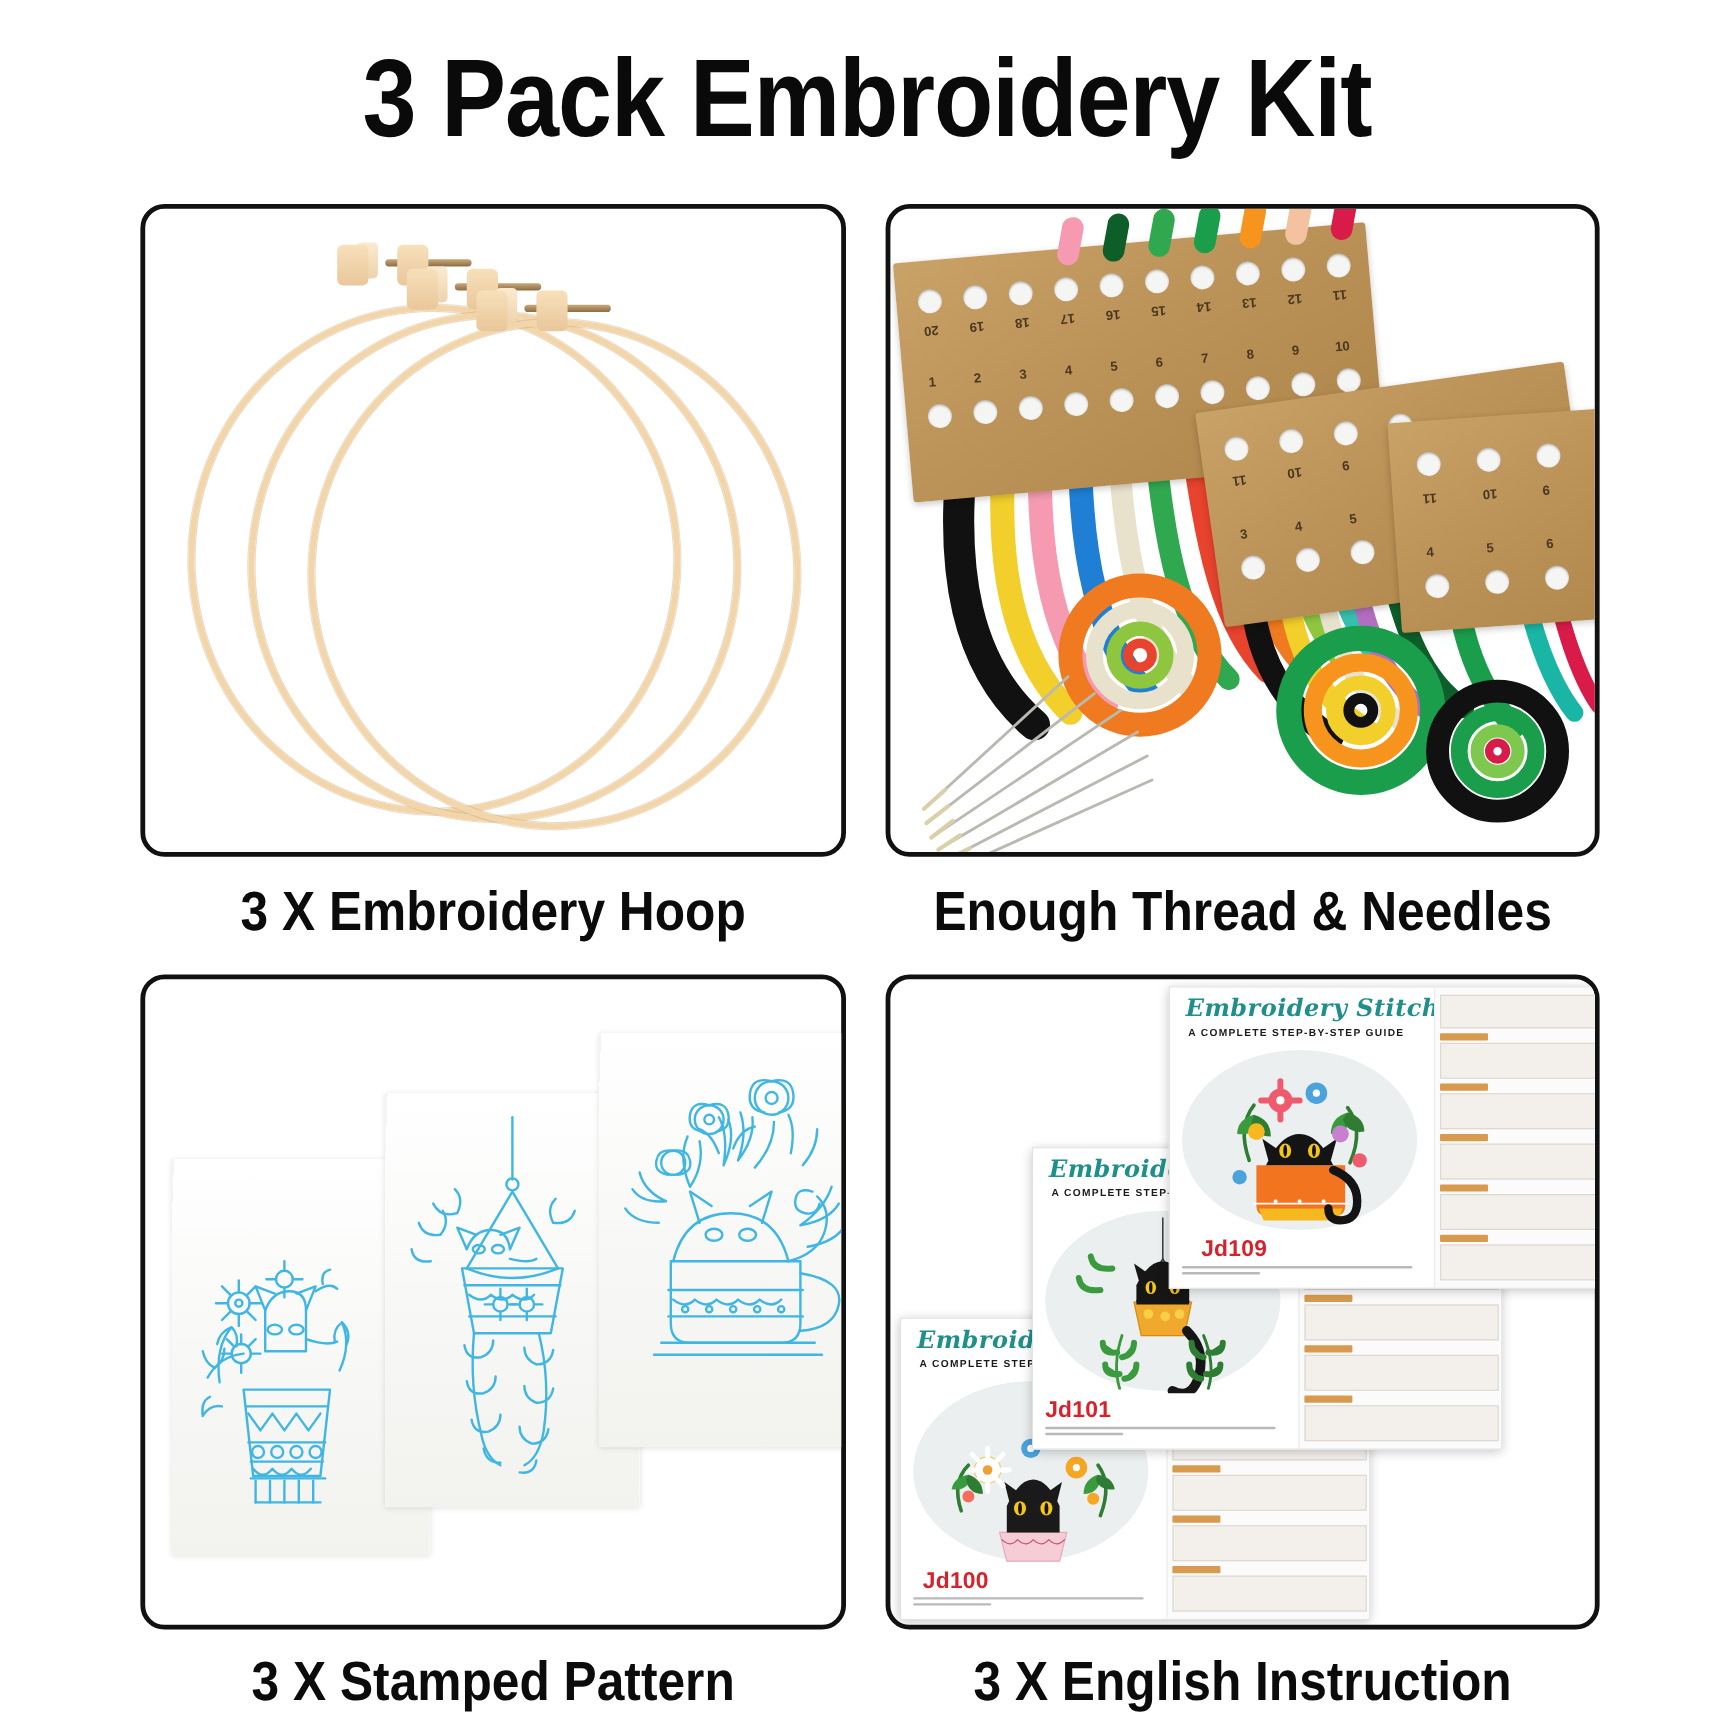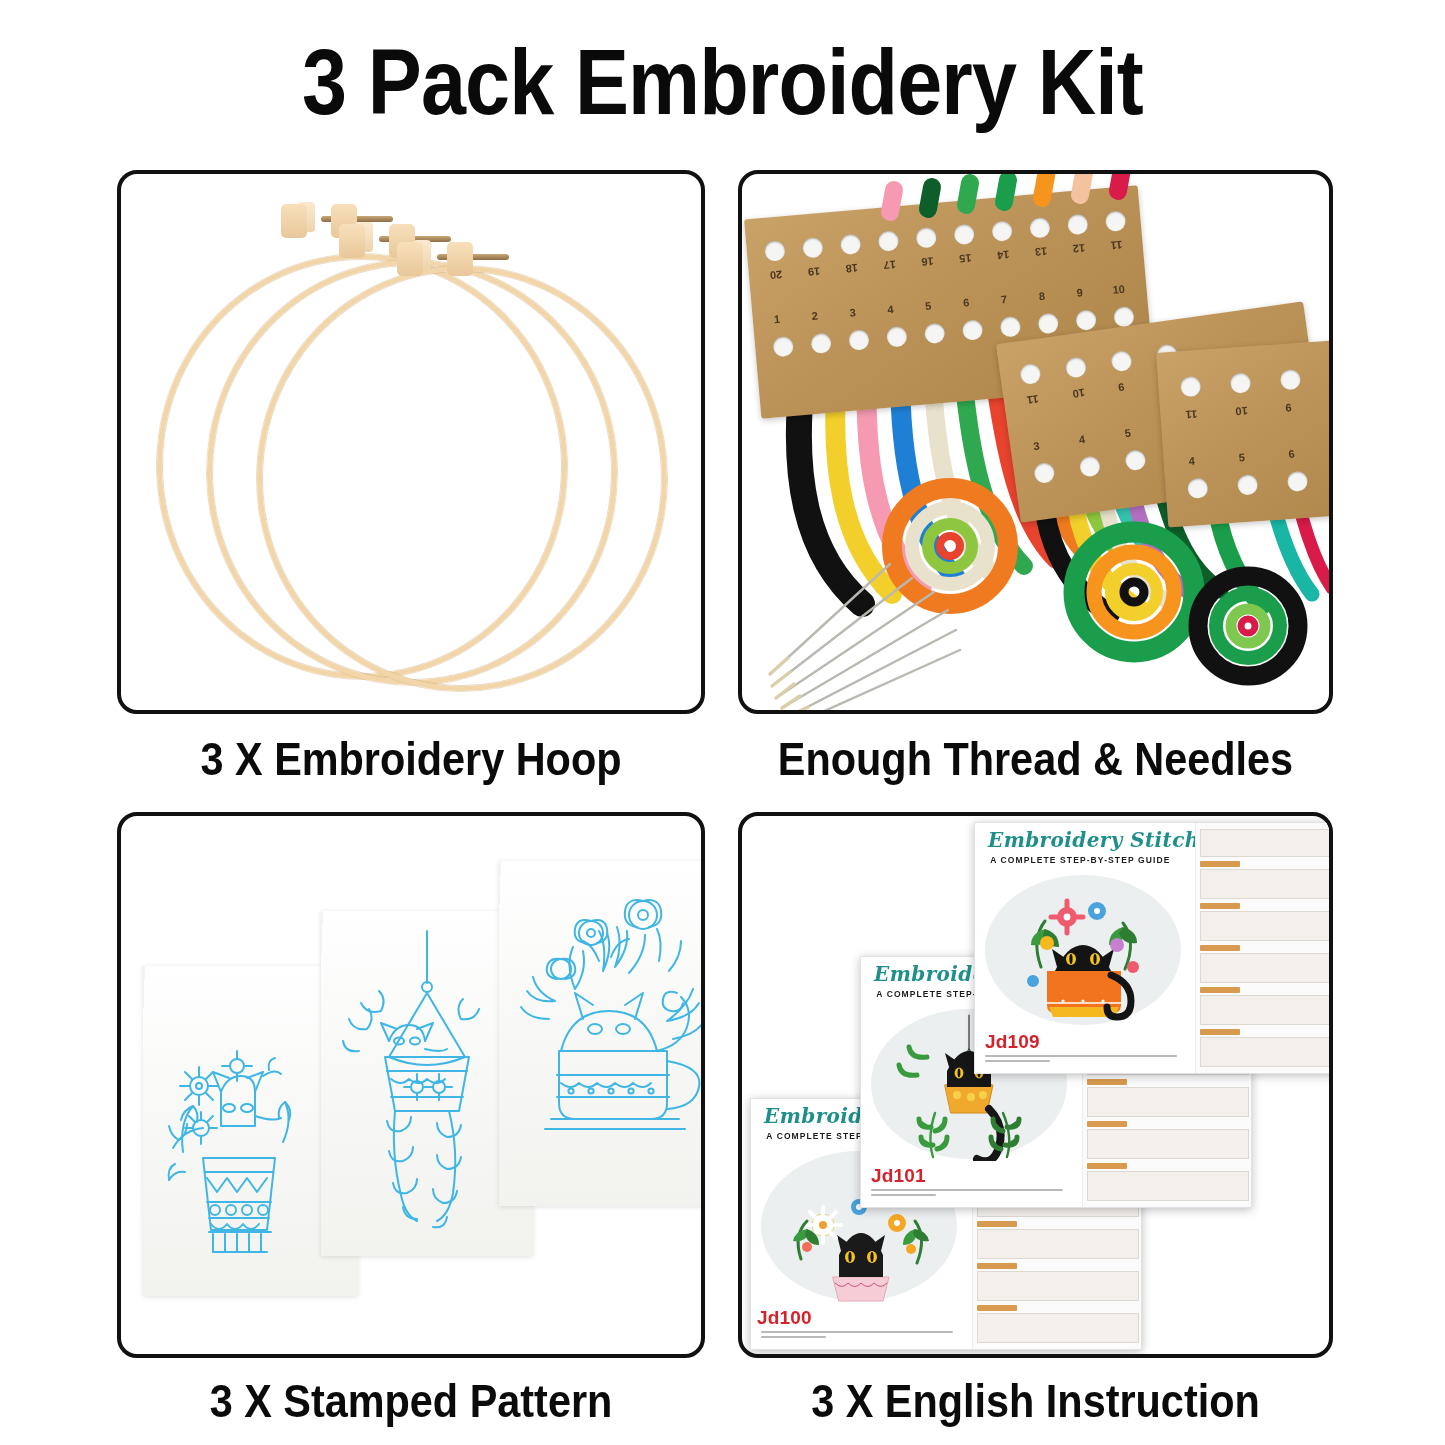--- a/index.html
+++ b/index.html
@@ -545,21 +545,21 @@
             <path d="M40 108 q-8 -24 6 -38" fill="none" stroke="#2e7d32" stroke-width="3"></path>
             <path d="M46 78 q-12 2 -14 12 q12 2 16 -8 z" fill="#3a9b3e"></path>
             <path d="M46 78 q12 4 12 16 q-12 0 -14 -12 z" fill="#2e7d32"></path>
             <path d="M156 112 q10 -26 -2 -42" fill="none" stroke="#2e7d32" stroke-width="3"></path>
             <path d="M154 78 q-12 4 -12 16 q12 0 14 -12 z" fill="#3a9b3e"></path>
             <path d="M154 78 q12 2 14 12 q-12 2 -16 -8 z" fill="#2e7d32"></path>
             <circle cx="46" cy="96" r="5" fill="#f26d5b"></circle>
             <circle cx="150" cy="98" r="5" fill="#f5a623"></circle>
           </g>
         </svg>
-        <div class="sheet-code" style="left:6px;top:208px;">Jd100</div>
+        <div class="sheet-code" style="left:18px;top:208px;">Jd100</div>
         <div class="micro-lines" style="left:10px;top:232px;width:192px;">
           <i style="width:100%"></i>
             <i style="width:34%"></i>
         </div>
       </div>
       <div class="sheet-right">
         <div class="tile" style="left:4px;top:6px;width:160px;height:26px;"></div>
         <div class="tile-head" style="left:4px;top:38px;width:40px;"></div>
         <div class="tile" style="left:4px;top:46px;width:160px;height:28px;"></div>
         <div class="tile-head" style="left:4px;top:80px;width:40px;"></div>
@@ -657,21 +657,21 @@
             <circle cx="82" cy="42" r="3.4" fill="#fff"></circle>
             <path d="M82 32 v-6 M82 52 v6 M72 42 h-6 M92 42 h6" stroke="#ef5b6e" stroke-width="5"></path>
             <circle cx="112" cy="36" r="9" fill="#4aa3dd"></circle>
             <circle cx="112" cy="36" r="3" fill="#fff"></circle>
             <circle cx="62" cy="68" r="7" fill="#f5b81e"></circle>
             <circle cx="132" cy="70" r="7" fill="#c77fd0"></circle>
             <circle cx="148" cy="92" r="6" fill="#ef5b6e"></circle>
             <circle cx="48" cy="106" r="6" fill="#4aa3dd"></circle>
           </g>
         </svg>
-        <div class="sheet-code" style="left:10px;top:208px;">Jd109</div>
+        <div class="sheet-code" style="left:26px;top:208px;">Jd109</div>
         <div class="micro-lines" style="left:10px;top:232px;width:192px;">
           <i style="width:100%"></i>
             <i style="width:34%"></i>
         </div>
       </div>
       <div class="sheet-right">
         <div class="tile" style="left:4px;top:6px;width:160px;height:26px;"></div>
         <div class="tile-head" style="left:4px;top:38px;width:40px;"></div>
         <div class="tile" style="left:4px;top:46px;width:160px;height:28px;"></div>
         <div class="tile-head" style="left:4px;top:80px;width:40px;"></div>

